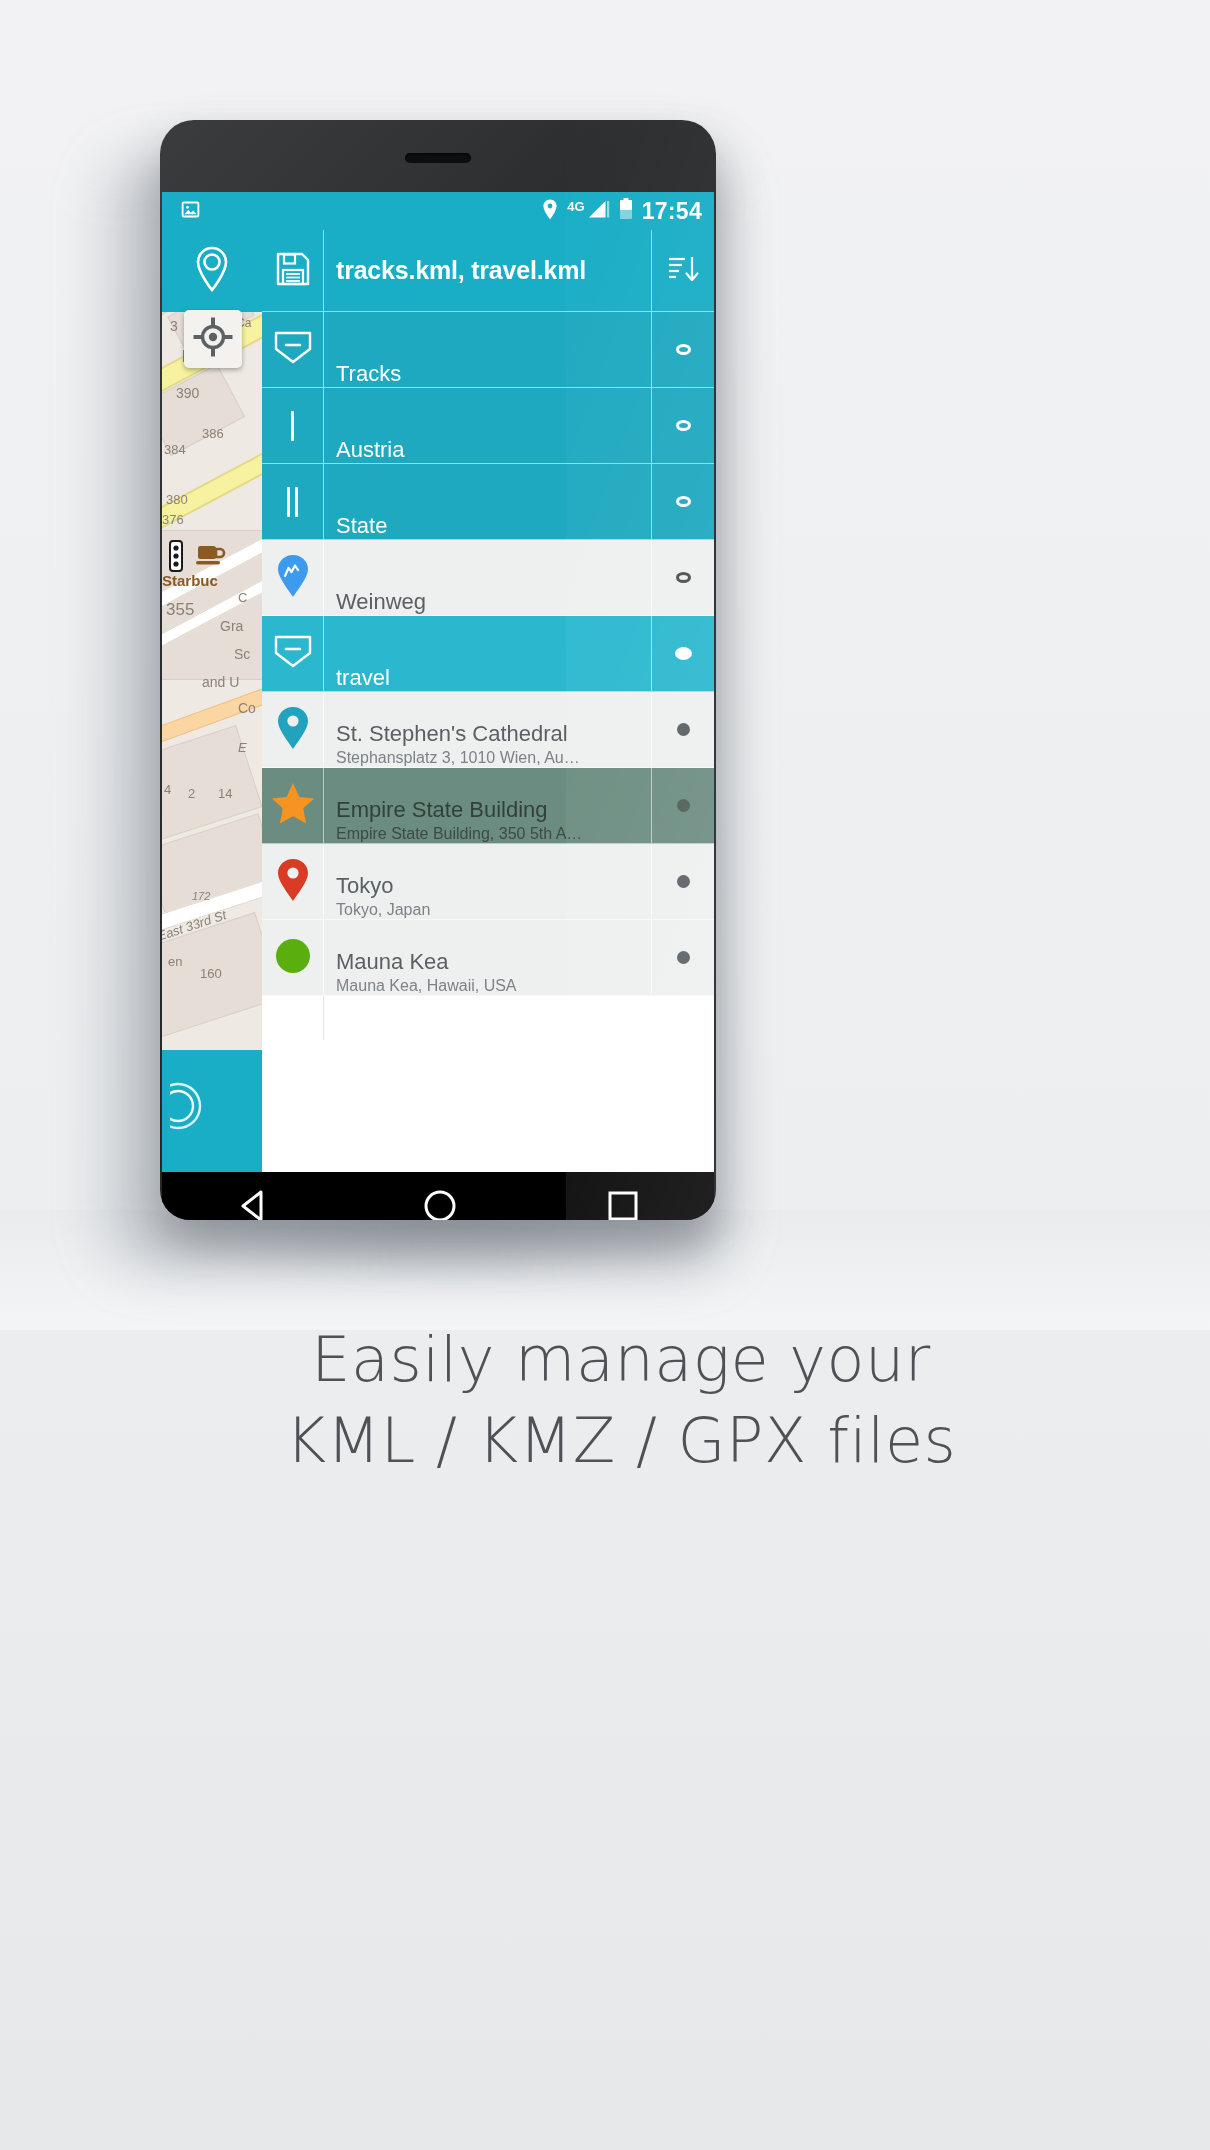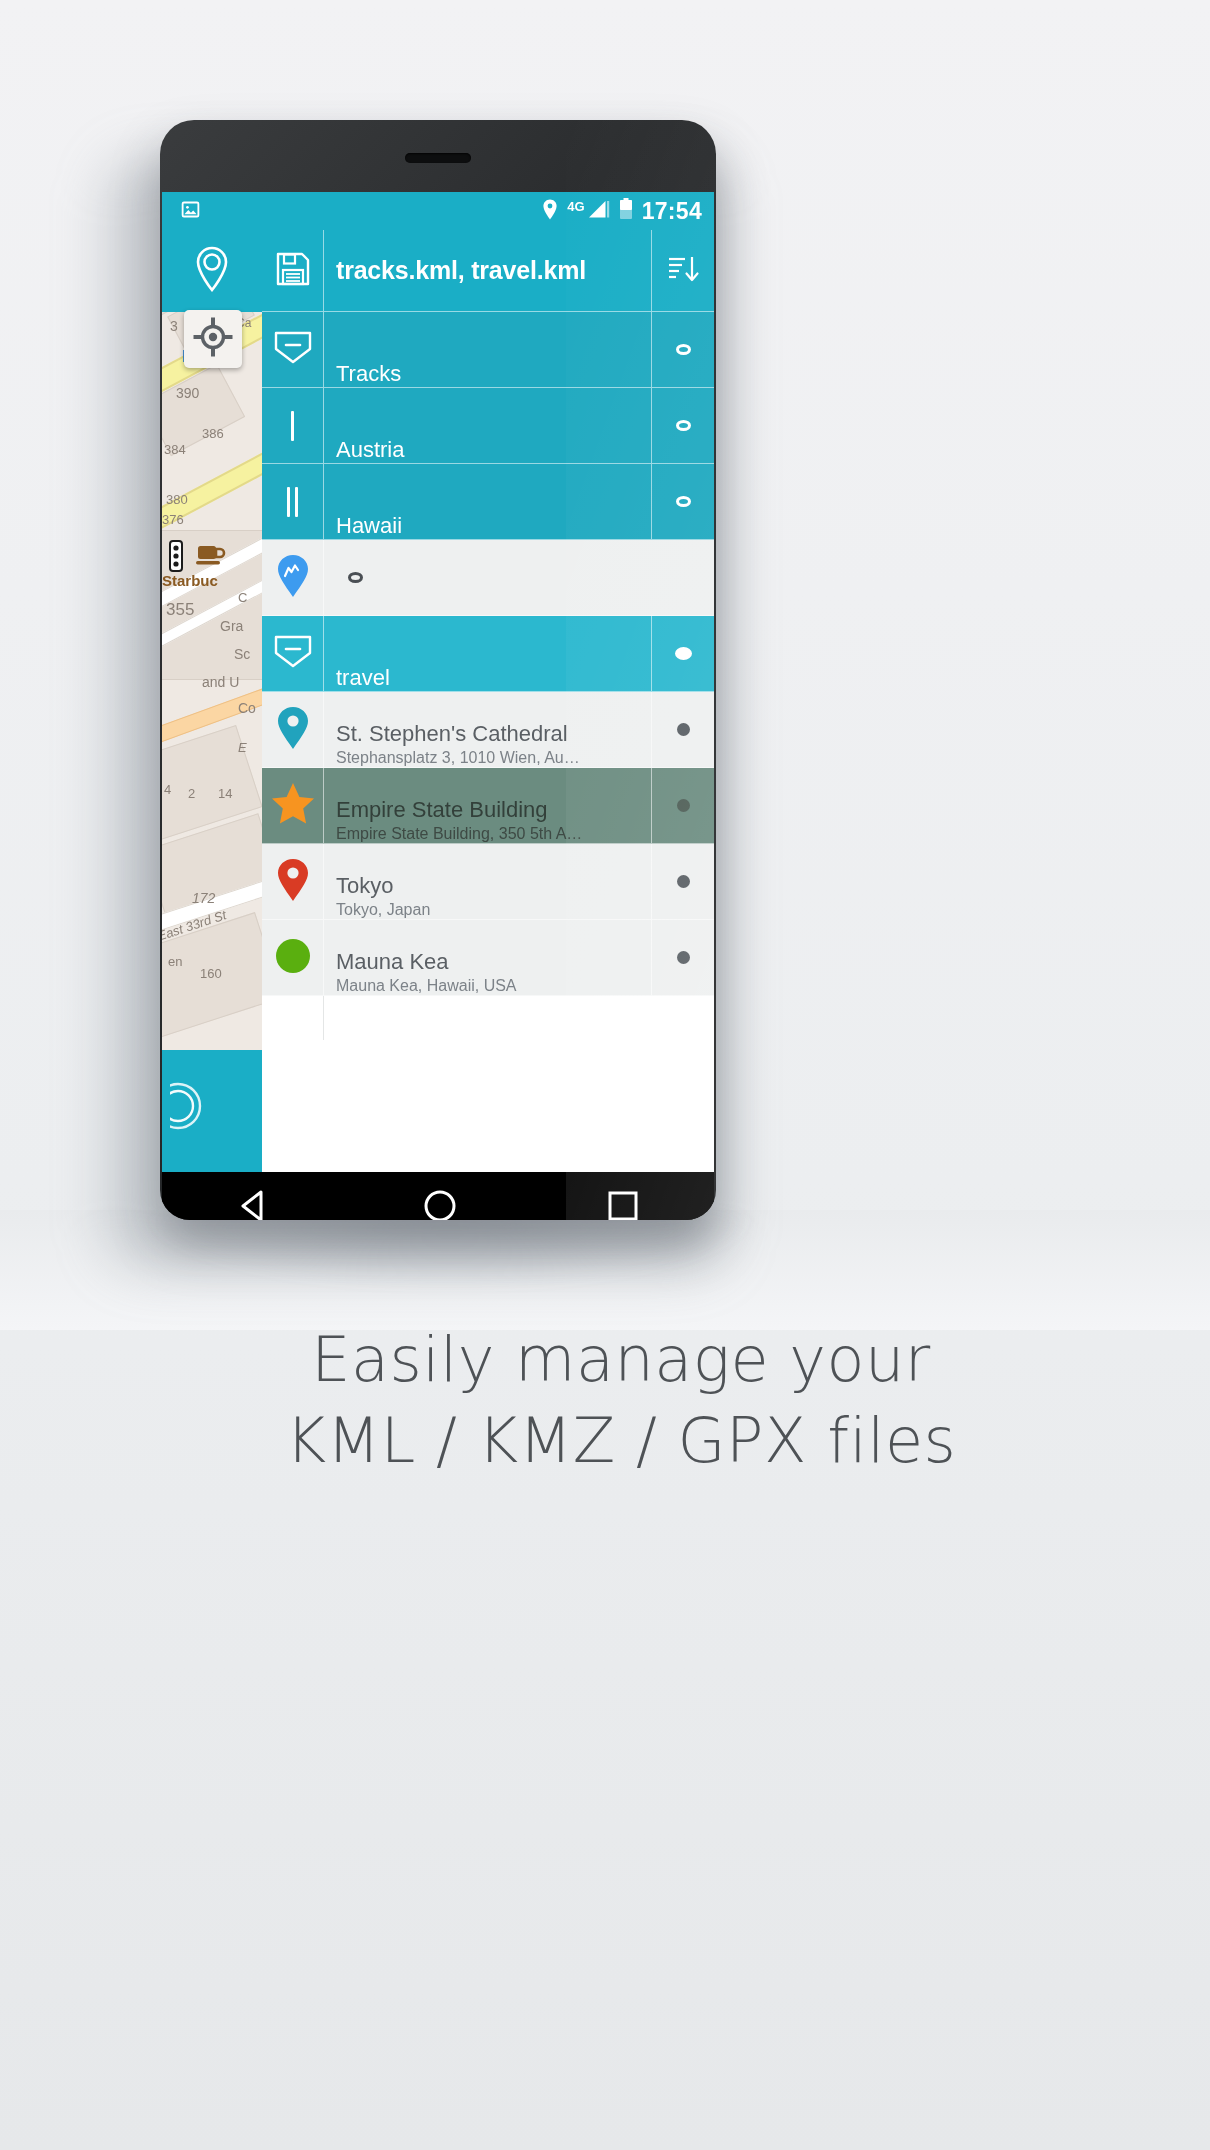--- a/index.html
+++ b/index.html
@@ -303,21 +303,21 @@
           <div class="maptxt" style="left:4px;top:370px;font-size:17px;">355</div>
           <div class="maptxt" style="left:76px;top:360px;font-size:13px;">C</div>
           <div class="maptxt" style="left:58px;top:388px;font-size:14px;">Gra</div>
           <div class="maptxt" style="left:72px;top:416px;font-size:14px;">Sc</div>
           <div class="maptxt" style="left:40px;top:444px;font-size:14px;">and U</div>
           <div class="maptxt" style="left:76px;top:470px;font-size:14px;">Co</div>
           <div class="maptxt" style="left:76px;top:510px;font-size:13px;font-style:italic;">E</div>
           <div class="maptxt" style="left:2px;top:552px;font-size:13px;">4</div>
           <div class="maptxt" style="left:26px;top:556px;font-size:13px;">2</div>
           <div class="maptxt" style="left:56px;top:556px;font-size:13px;">14</div>
-          <div class="maptxt" style="left:30px;top:660px;font-size:14px;font-style:italic;">172</div>
+          <div class="maptxt" style="left:30px;top:660px;font-size:11px;font-style:italic;">172</div>
           <div class="maptxt" style="left:-6px;top:688px;font-size:13px;transform:rotate(-18deg);font-style:italic;">East 33rd St</div>
           <div class="maptxt" style="left:6px;top:724px;font-size:13px;">en</div>
           <div class="maptxt" style="left:38px;top:736px;font-size:13px;">160</div>
 
           <div class="mp" style="left:20px;top:116px;">
             <svg width="26" height="26" viewBox="0 0 26 26">
               <text x="0" y="16" font-family="Liberation Sans, sans-serif" font-size="17" font-weight="700" fill="#2f86d6">P</text>
               <circle cx="15" cy="18" r="3" fill="#49a3ee"></circle>
                 <circle cx="22" cy="18" r="3" fill="#49a3ee"></circle>
               <rect x="13" y="12" width="10" height="5" fill="#49a3ee"></rect>
@@ -438,35 +438,38 @@
         </div>
 
         <div class="row r-teal">
           <div class="icon-cell">
             <span class="bars">
               <span class="bar"></span>
                 <span class="bar"></span>
             </span>
           </div>
           <div class="label-cell indent-2">
-            <span class="lbl-w">Hawaii</span>
+            <span class="lbl-w">State</span>
           </div>
           <div class="status-cell">
             <span class="dot-hollow-w"></span>
           </div>
         </div>
 
         <div class="row r-light">
           <div class="icon-cell">
             <span>
               <svg width="34" height="44" viewBox="0 0 34 44">
                 <path d="M17 43C8 30 2 22 2 15 2 7.3 8.7 1 17 1s15 6.3 15 14c0 7-6 15-15 28z" fill="#3d9bef"></path>
                 <path d="M9 22l3.5-8 3 4 3.5-6.5 3 4.5" fill="none" stroke="#ffffff" stroke-width="2.2" stroke-linecap="round" stroke-linejoin="round"></path>
               </svg>
             </span>
+          </div>
+          <div class="label-cell">
+            <span class="lbl-d">Weinweg</span>
           </div>
           <div class="status-cell">
             <span class="dot-hollow-d"></span>
           </div>
         </div>
 
 
         <div class="row r-teal2">
           <div class="icon-cell">
             <span>

